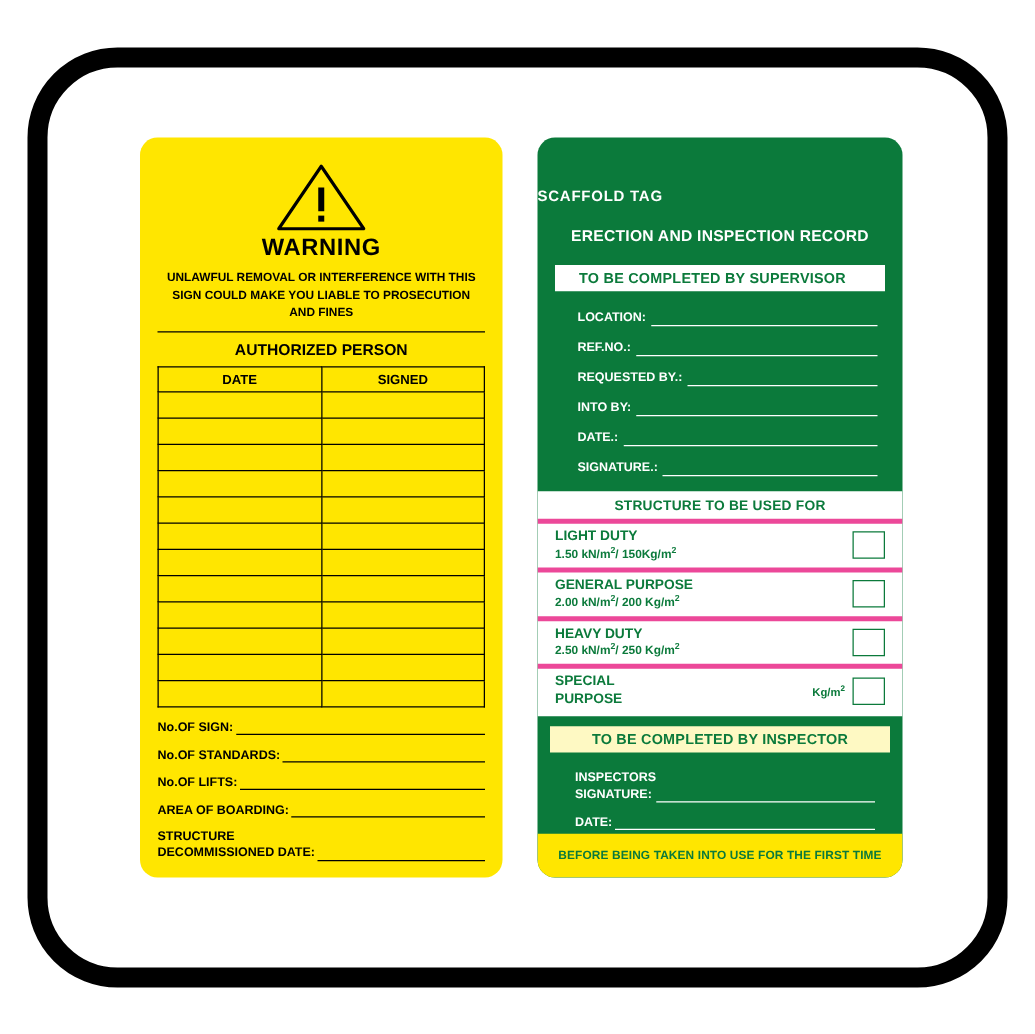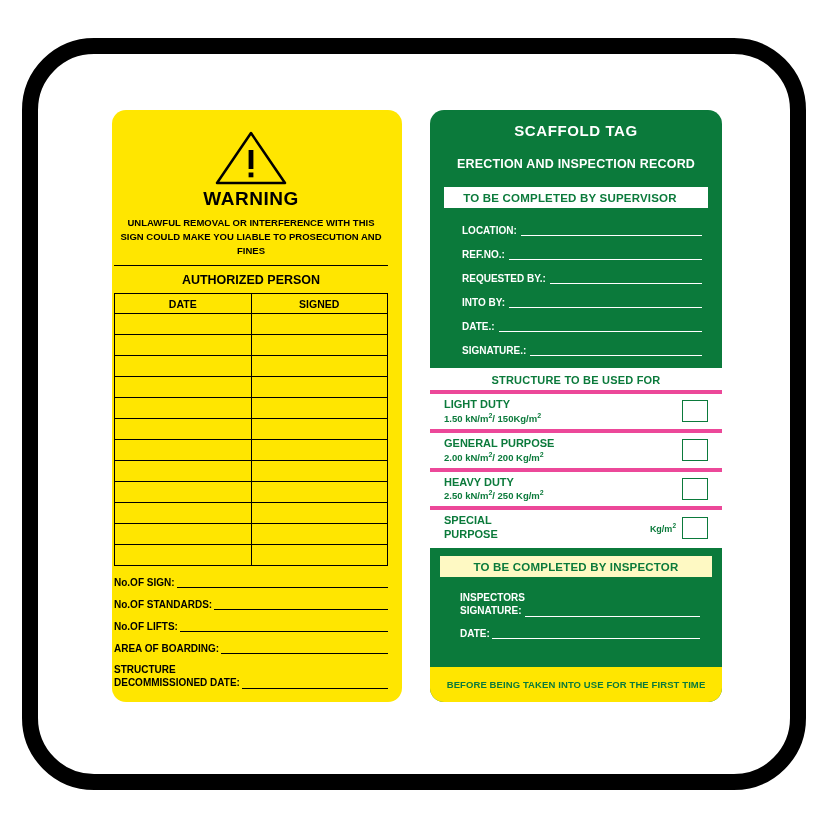--- a/index.html
+++ b/index.html
@@ -35,21 +35,21 @@
   
   #warning-card {
     position: absolute;
     left: 112px;
     top: 110px;
     width: 290px;
     height: 592px;
     background: #ffe600;
     border-radius: 14px;
     box-sizing: border-box;
-    padding: 10px 14px 8px 2px;
+    padding: 10px 14px 8px 14px;
     color: #000000;
   }
   .triangle-wrap {
     display: flex;
     justify-content: center;
     margin-top: 10px;
   }
   .warn-title {
     text-align: center;
     font-weight: bold;
@@ -134,25 +134,25 @@
     top: 110px;
     width: 292px;
     height: 592px;
     background: #0b7a3b;
     border-radius: 14px;
     box-sizing: border-box;
     overflow: hidden;
     color: #ffffff;
   }
   .sc-title {
-    text-align: center;
-    font-size: 15px;
+    text-align: left;
+    font-size: 12px;
     font-weight: bold;
     letter-spacing: 0.6px;
-    margin-top: 12px;
+    margin-top: 40px;
   }
   .sc-sub {
     text-align: center;
     font-size: 12.5px;
     font-weight: bold;
     margin-top: 18px;
     letter-spacing: 0.2px;
   }
   .white-bar {
     background: #ffffff;
@@ -162,21 +162,21 @@
     text-align: center;
     padding: 5px 12px 4px 0;
     margin: 16px 14px 0 14px;
     letter-spacing: 0.2px;
   }
   .sup-fields {
     margin: 16px 20px 0 32px;
   }
   .sup-row {
     display: flex;
-    align-items: center;
+    align-items: flex-start;
     font-size: 10px;
     font-weight: bold;
     margin-bottom: 12px;
     white-space: nowrap;
   }
   .sup-row .line {
     flex: 1 1 auto;
     border-bottom: 1px solid #ffffff;
     height: 11px;
     margin-left: 4px;

